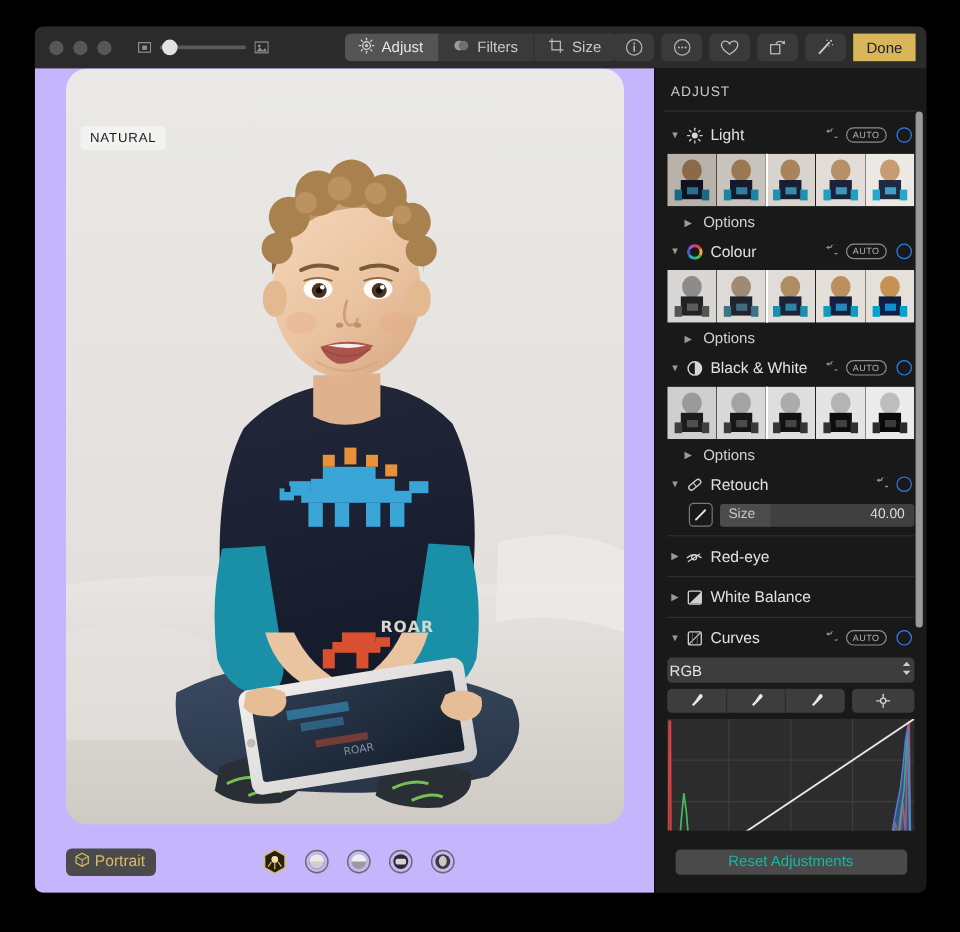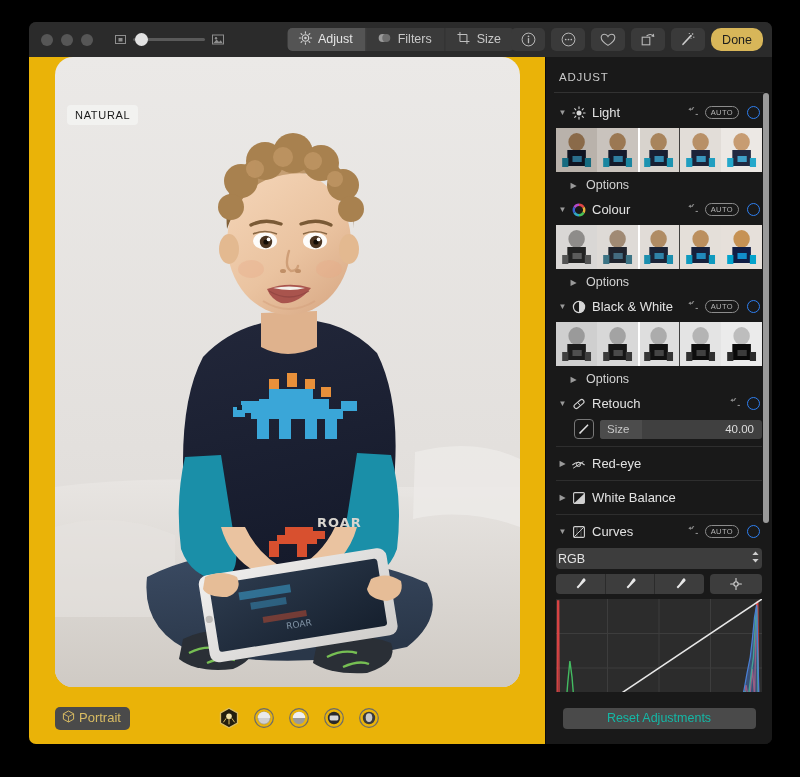--- a/index.html
+++ b/index.html
@@ -77,32 +77,32 @@
     width: 34px; height: 23px;
     background: #3a3a3a;
     border-radius: 5px;
     display: flex; align-items: center; justify-content: center;
     color: #b9b9b9;
   }
   .donebtn {
     height: 23px; padding: 0 11px;
     background: #d8b659;
     color: #1d1d1d;
-    border-radius: 10px;
+    border-radius: 0;
     font-size: 12.5px;
     display: flex; align-items: center;
   }
 
   
   .body { flex: 1; display: flex; min-height: 0; }
 
   
   .photopane {
     flex: 1;
-    background: #eab308;
+    background: #c4b5fd;
     position: relative;
     display: flex;
     align-items: flex-start;
     justify-content: center;
   }
   .photoframe {
     position: absolute;
     left: 26px; top: 0px;
     width: 465px; height: 630px;
     overflow: hidden;

